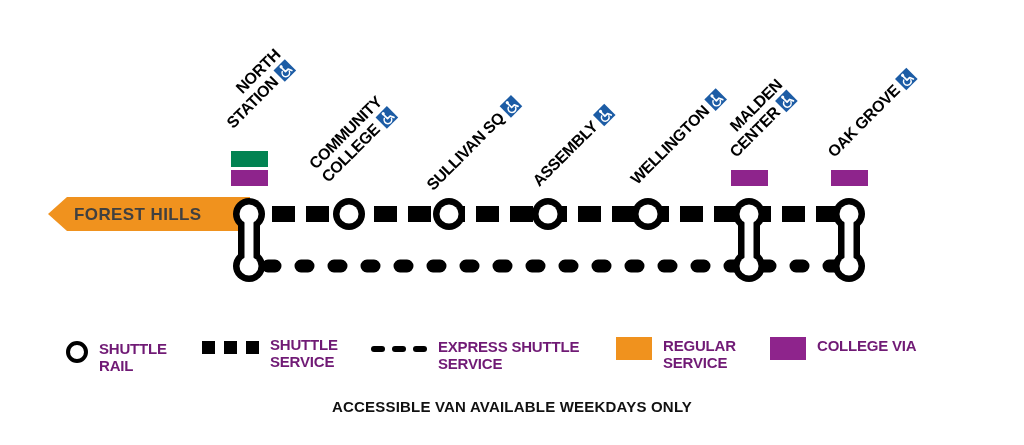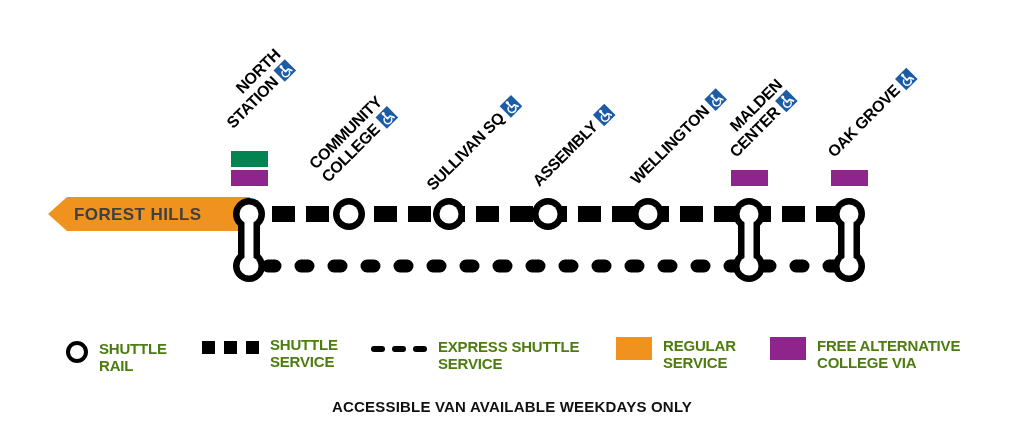--- a/index.html
+++ b/index.html
@@ -28,21 +28,21 @@
 
   
   .fh-label {
     position:absolute; left:74px; top:205px; color:#404040; font-weight:bold;
     font-size:17px; letter-spacing:0.4px;
   }
 
   
   .legend-item {
     position:absolute; display:flex; align-items:flex-start;
-    font-weight:bold; font-size:15px; line-height:17px; letter-spacing:-0.2px; color:#4d7c0f;
+    font-weight:bold; font-size:15px; line-height:17px; letter-spacing:-0.2px; color:#701a75;
   }
   .lg-circle { width:14px; height:14px; border:4px solid #000; border-radius:50%; margin-top:1px; }
   .lg-squares { display:flex; gap:9px; margin-top:5px; }
   .lg-squares i { width:13px; height:13px; background:#000; display:block; }
   .lg-dashes { display:flex; gap:7px; margin-top:8px; }
   .lg-dashes i { width:14px; height:6px; background:#000; border-radius:3px; display:block; }
   .lg-swatch { width:36px; height:23px; }
   .lg-text { margin-left:11px; }
 
   .note {
@@ -210,20 +210,19 @@
     <div class="lg-swatch" style="background:#F0921E;"></div>
     <div class="lg-text">
       <div>REGULAR</div>
       <div>SERVICE</div>
     </div>
   </div>
 
   <div class="legend-item" style="left:770px; top:337px;">
     <div class="lg-swatch" style="background:#8E248C;"></div>
     <div class="lg-text">
-      <div>FREE ALTERNATIVE</div>
       <div>COLLEGE VIA</div>
     </div>
   </div>
 
   <div class="note">ACCESSIBLE VAN AVAILABLE WEEKDAYS ONLY</div>
 
 </div>
 
 </body></html>

